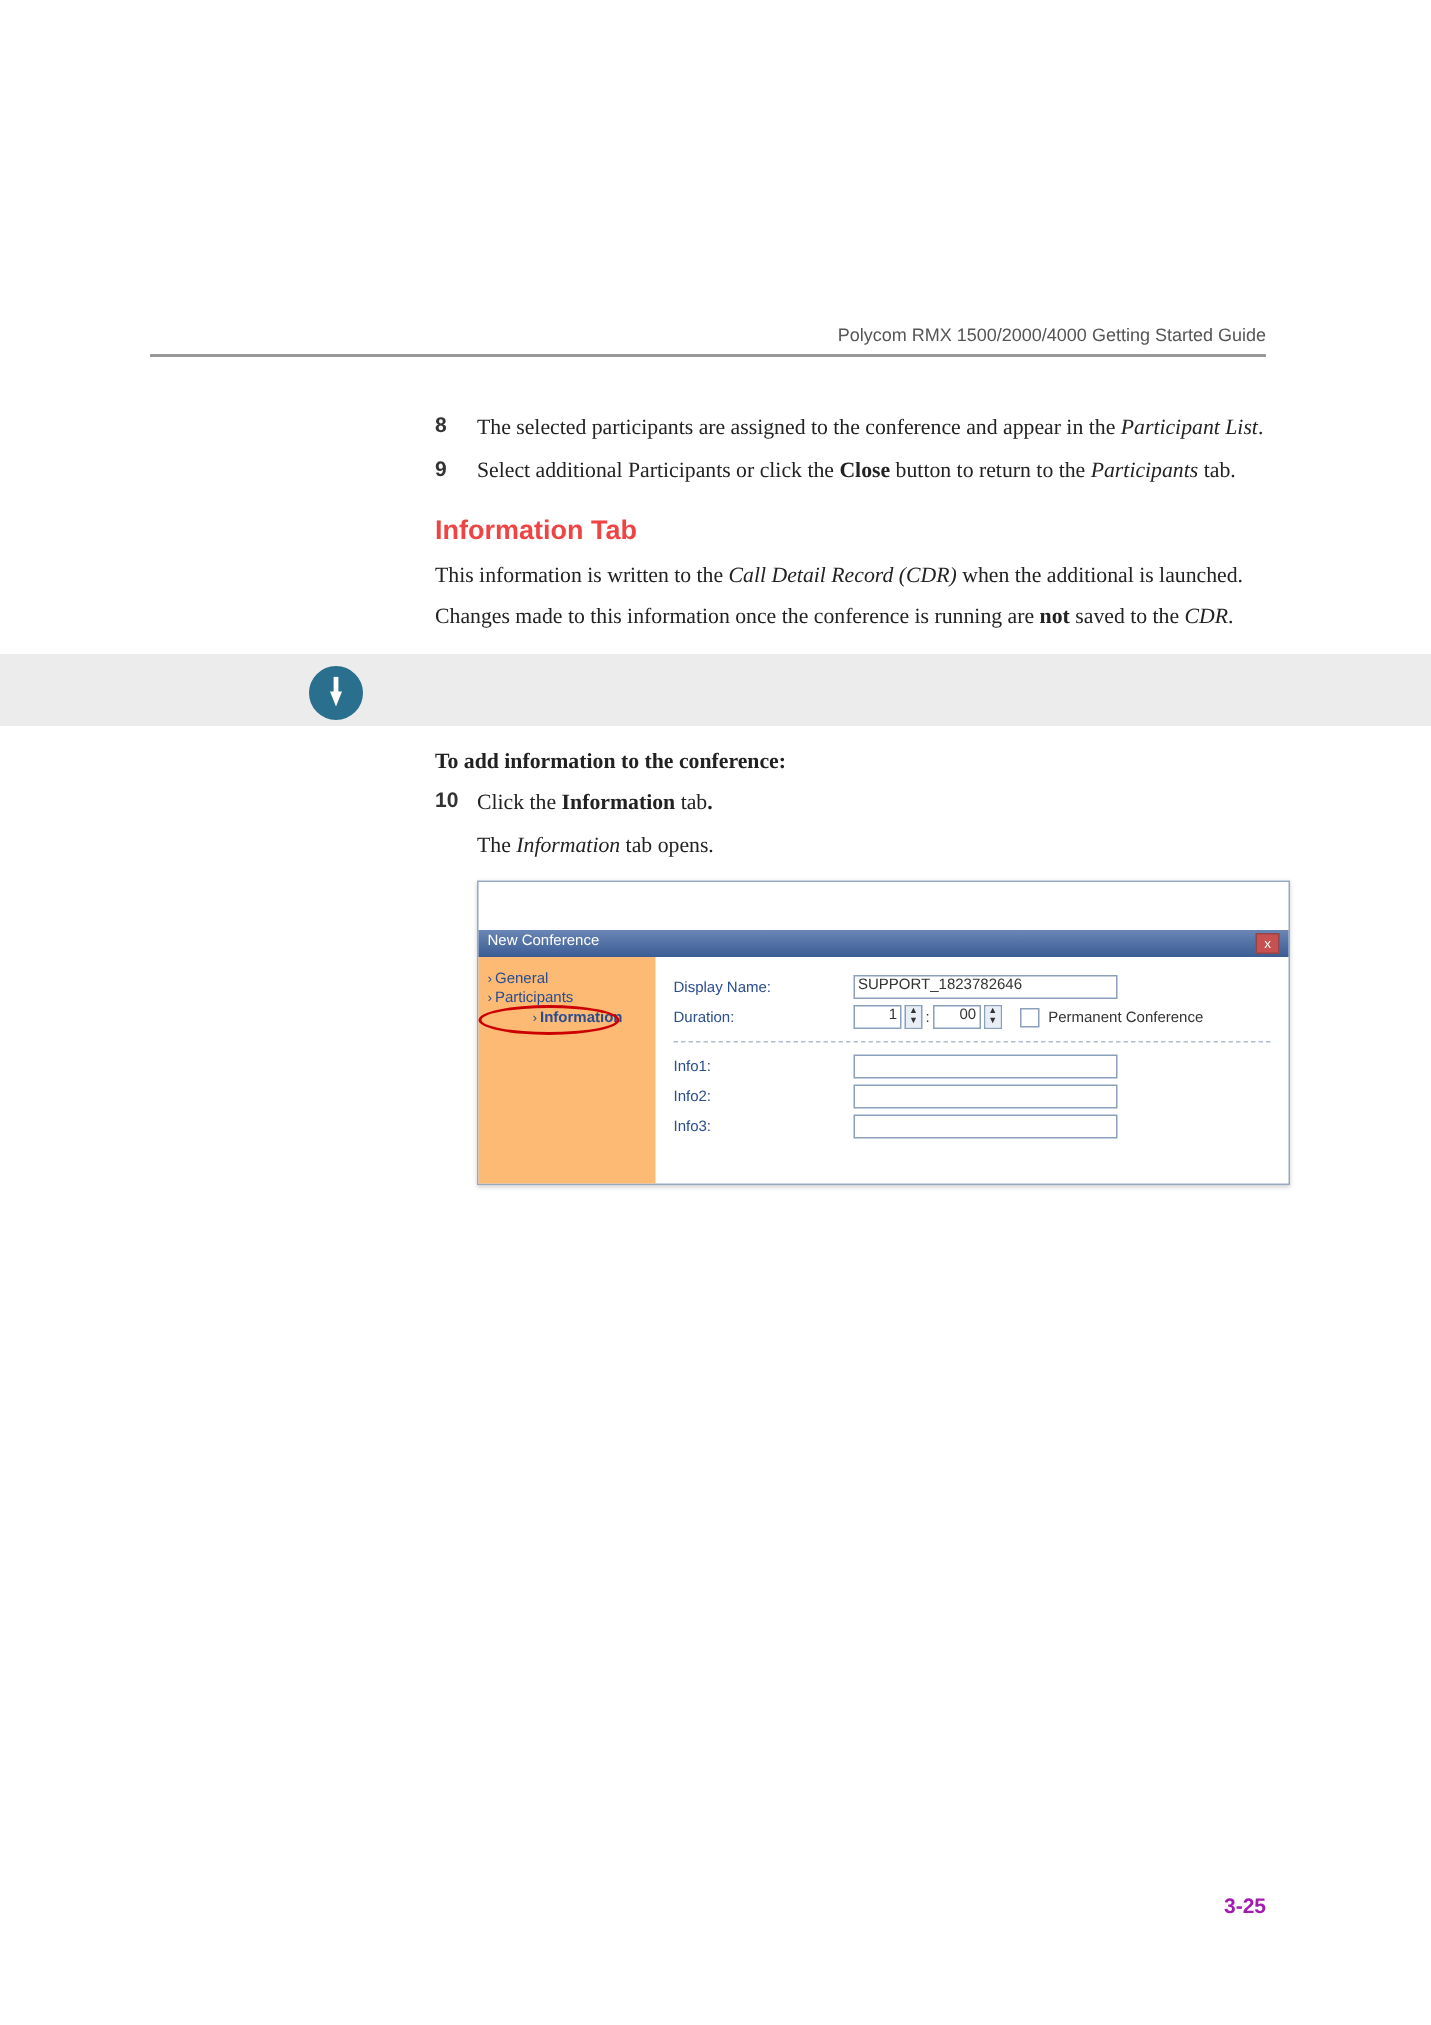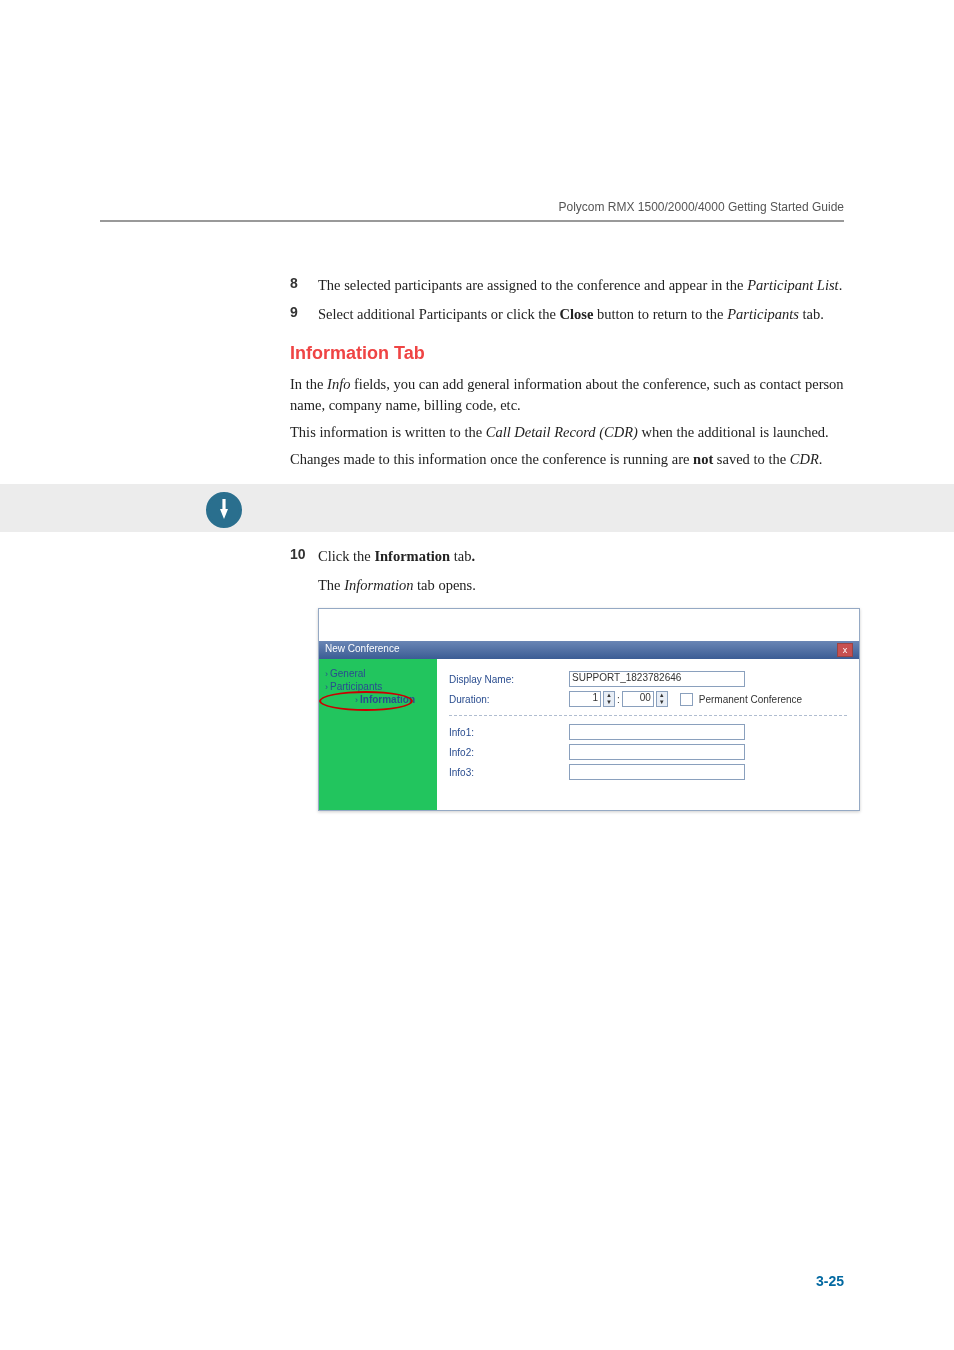--- a/index.html
+++ b/index.html
@@ -9,21 +9,21 @@
     background: #fff;
     width: 954px;
     height: 1350px;
     position: relative;
   }
   .page {
     padding: 200px 110px 60px 100px;
   }
   .header-region {
     position: absolute;
-    top: 200px;
+    top: 216px;
     left: 100px;
     right: 110px;
   }
   .header-text {
     text-align: right;
     font-family: Arial, Helvetica, sans-serif;
     font-size: 12px;
     color: #555;
   }
   .header-rule {
@@ -125,21 +125,21 @@
     font-size: 9px;
     line-height: 12px;
     text-align: center;
     border: 1px solid #944;
   }
   .dialog-body {
     display: flex;
   }
   .dialog-nav {
     width: 110px;
-    background: #22c55e;
+    background: #fdba74;
     padding: 8px 4px;
     font-size: 10px;
   }
   .nav-item {
     padding: 1px 2px;
     color: #2a4d8f;
     cursor: pointer;
   }
   .nav-item.active {
     position: relative;
@@ -220,26 +220,26 @@
     color: #fff;
     border: 1px solid #3a5a90;
     width: 66px;
     height: 18px;
     font-size: 10px;
     text-align: center;
     line-height: 16px;
   }
   .page-num {
     position: absolute;
-    bottom: 61px;
+    bottom: 72px;
     right: 110px;
     font-family: Arial, Helvetica, sans-serif;
     font-weight: bold;
     font-size: 14px;
-    color: #0369a1;
+    color: #a21caf;
   }
 </style>
 </head>
 <body>
 
 <div class="header-region">
   <div class="header-text">Polycom RMX 1500/2000/4000 Getting Started Guide</div>
   <hr class="header-rule">
 </div>
 
@@ -256,33 +256,31 @@
     <div class="step">
       <div class="step-num">9</div>
       <div class="step-body">
         <span>Select additional Participants or click the </span><span class="bold">Close</span><span> button to return to the </span><span class="italic">Participants</span><span> tab.</span>
       </div>
     </div>
 
     <div class="h2">Information Tab</div>
 
     <div class="para">
-      <span>In the </span><span class="italic">Info</span><span> fields, you can add general information about the conference, such as contact person name, company name, billing code, etc.</span>
-    </div>
-    <div class="para">
       <span>This information is written to the </span><span class="italic">Call Detail Record (CDR)</span><span> when the additional is launched.</span>
     </div>
     <div class="para">
       <span>Changes made to this information once the conference is running are </span><span class="bold">not</span><span> saved to the </span><span class="italic">CDR</span><span>.</span>
     </div>
 
     <div class="note-band">
       <div class="note-icon"></div>
     </div>
 
+    <div class="para subtitle">To add information to the conference:</div>
 
     <div class="step">
       <div class="step-num">10</div>
       <div class="step-body">
         <span>Click the </span><span class="bold">Information</span><span> tab</span><span class="bold">.</span>
       </div>
     </div>
 
     <div class="para" style="margin-left:28px;">
       <span>The </span><span class="italic">Information</span><span> tab opens.</span>

